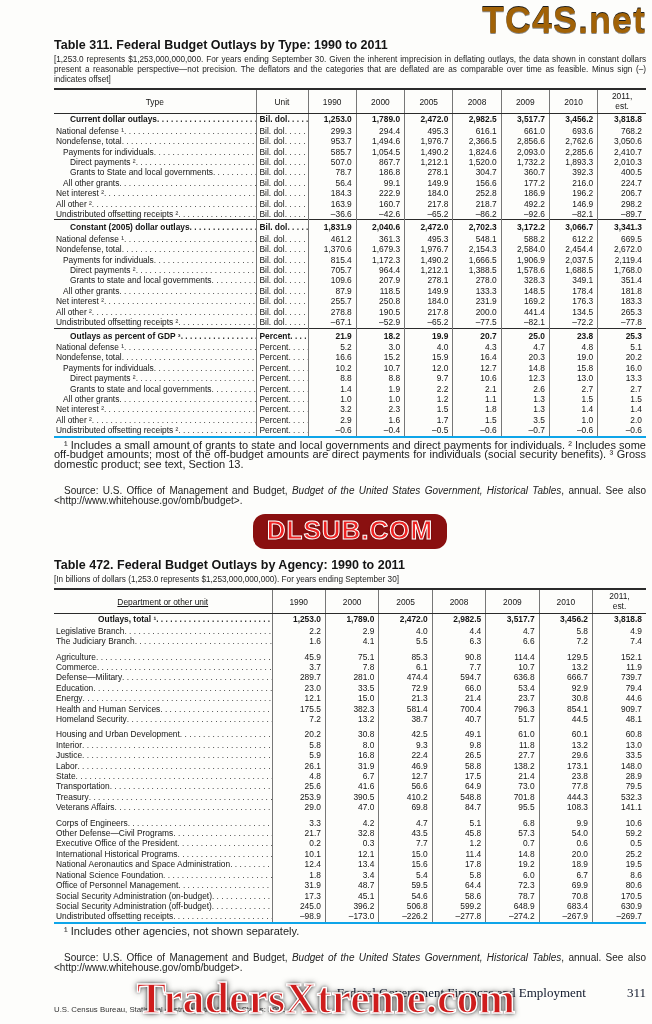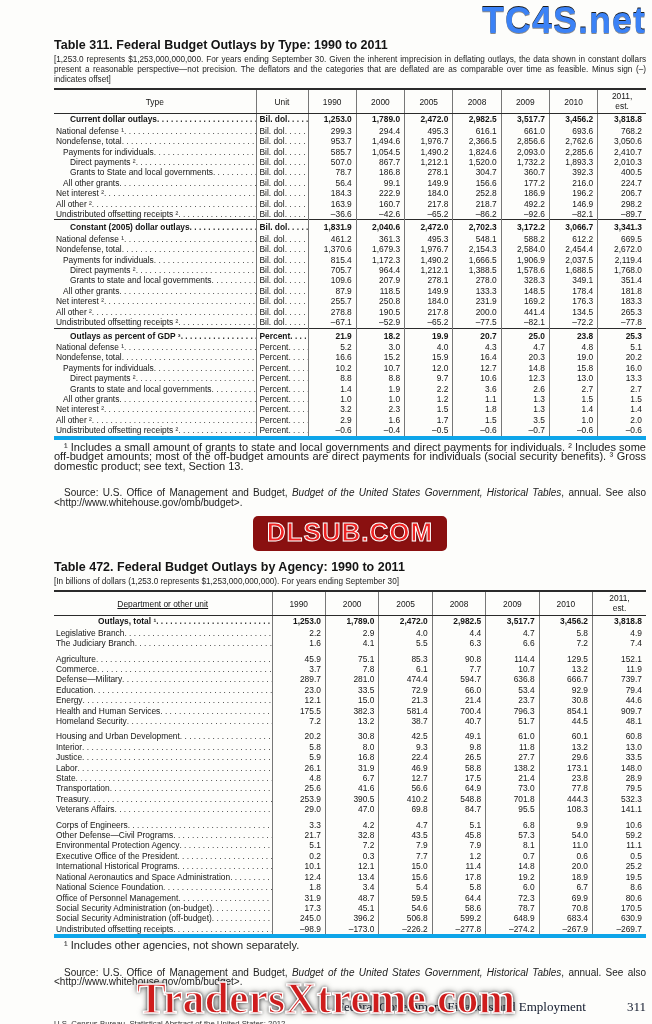--- a/index.html
+++ b/index.html
@@ -3,35 +3,35 @@
 <meta charset="utf-8">
 <style>
   * { box-sizing: border-box; margin: 0; padding: 0; }
   html,body { width: 652px; }
   body { background:#e9e9e6; font-family:"Liberation Sans", sans-serif; color:#141414; }
   .page { position:relative; width:652px; height:1024px; background:#fdfdfb; overflow:hidden; }
   .content { position:absolute; left:54px; top:38px; width:592px; }
 
   
   .wm-top { position:absolute; top:0; right:6px; font-family:"Liberation Sans",sans-serif;
-            font-weight:900; font-size:36px; letter-spacing:1px; color:#3b82f6;
+            font-weight:900; font-size:36px; letter-spacing:1px; color:#a16207;
             text-shadow:0 1px 0 #8a8a8a, 0 -1px 0 #1c1c1c; }
   .wm-mid { text-align:center; margin:8px 0 9px; }
-  .wm-mid .badge { display:inline-block; background:#8a1010; border-radius:5px; padding:1px 14px 3px;
+  .wm-mid .badge { display:inline-block; background:#8a1010; border-radius:12px; padding:1px 14px 3px;
             font-weight:800; font-size:26px; letter-spacing:1px; color:#ee2222;
             -webkit-text-stroke:1px #ffffff; text-shadow:0 0 2px #3a0000; }
   .wm-bottom { position:absolute; bottom:0; left:0; width:100%; text-align:center;
             font-family:"Liberation Serif",serif; font-weight:bold; font-size:44px; color:#cf1d1d;
             -webkit-text-stroke:1.4px #ffffff; text-shadow:0 0 3px #232323, 0 0 6px #232323; }
 
   h2.tbl-title { font-size:12.5px; font-weight:bold; margin:0 0 3px; }
   p.bracket-note { font-size:8.2px; line-height:9.8px; text-align:justify; margin:0 0 4px; color:#222; }
 
   table.tbl { width:100%; border-collapse:collapse; table-layout:fixed; font-size:8.4px;
-              line-height:10.4px; border-top:2px solid #2b2b2b; border-bottom:4px solid #0ea5e9; color:#151515; }
+              line-height:10.4px; border-top:2px solid #2b2b2b; border-bottom:2px solid #0ea5e9; color:#151515; }
   .tbl th { font-weight:normal; text-align:center; vertical-align:middle;
             border-bottom:1px solid #2b2b2b; padding:2px 1px; height:22px; font-size:8.4px; }
   .tbl th + th, .tbl td + td { border-left:1px solid #777; }
   .tbl td { padding:0; vertical-align:bottom; }
   td.num { text-align:right; padding-right:4px; white-space:nowrap; }
   .lead { display:flex; overflow:hidden; }
   .lead .t { white-space:nowrap; }
   .dots { flex:1; overflow:hidden; white-space:nowrap; color:#333; }
   .dots::after { content:" . . . . . . . . . . . . . . . . . . . . . . . . . . . . . . . . . . . . . . . . . . . . . . . . . . . . . . . ."; }
   tr.bold { font-weight:bold; }
@@ -615,21 +615,21 @@
               </td>
               <td class="unit">
                 <div class="lead">
                   <span class="t">Percent</span>
                   <span class="dots"></span>
                 </div>
               </td>
               <td class="num">1.4</td>
               <td class="num">1.9</td>
               <td class="num">2.2</td>
-              <td class="num">3.6</td>
+              <td class="num">2.1</td>
               <td class="num">2.6</td>
               <td class="num">2.7</td>
               <td class="num">2.7</td>
             </tr>
             <tr>
               <td class="lab">
                 <div class="lead">
                   <span class="t i1">All other grants</span>
                   <span class="dots"></span>
                 </div>
@@ -1061,35 +1061,20 @@
                   <span class="dots"></span>
                 </div>
               </td>
               <td class="num">21.7</td>
               <td class="num">32.8</td>
               <td class="num">43.5</td>
               <td class="num">45.8</td>
               <td class="num">57.3</td>
               <td class="num">54.0</td>
               <td class="num">59.2</td>
-            </tr>
-            <tr>
-              <td class="lab">
-                <div class="lead">
-                  <span class="t i0">Environmental Protection Agency</span>
-                  <span class="dots"></span>
-                </div>
-              </td>
-              <td class="num">5.1</td>
-              <td class="num">7.2</td>
-              <td class="num">7.9</td>
-              <td class="num">7.9</td>
-              <td class="num">8.1</td>
-              <td class="num">11.0</td>
-              <td class="num">11.1</td>
             </tr>
             <tr>
               <td class="lab">
                 <div class="lead">
                   <span class="t i0">Executive Office of the President</span>
                   <span class="dots"></span>
                 </div>
               </td>
               <td class="num">0.2</td>
               <td class="num">0.3</td>

